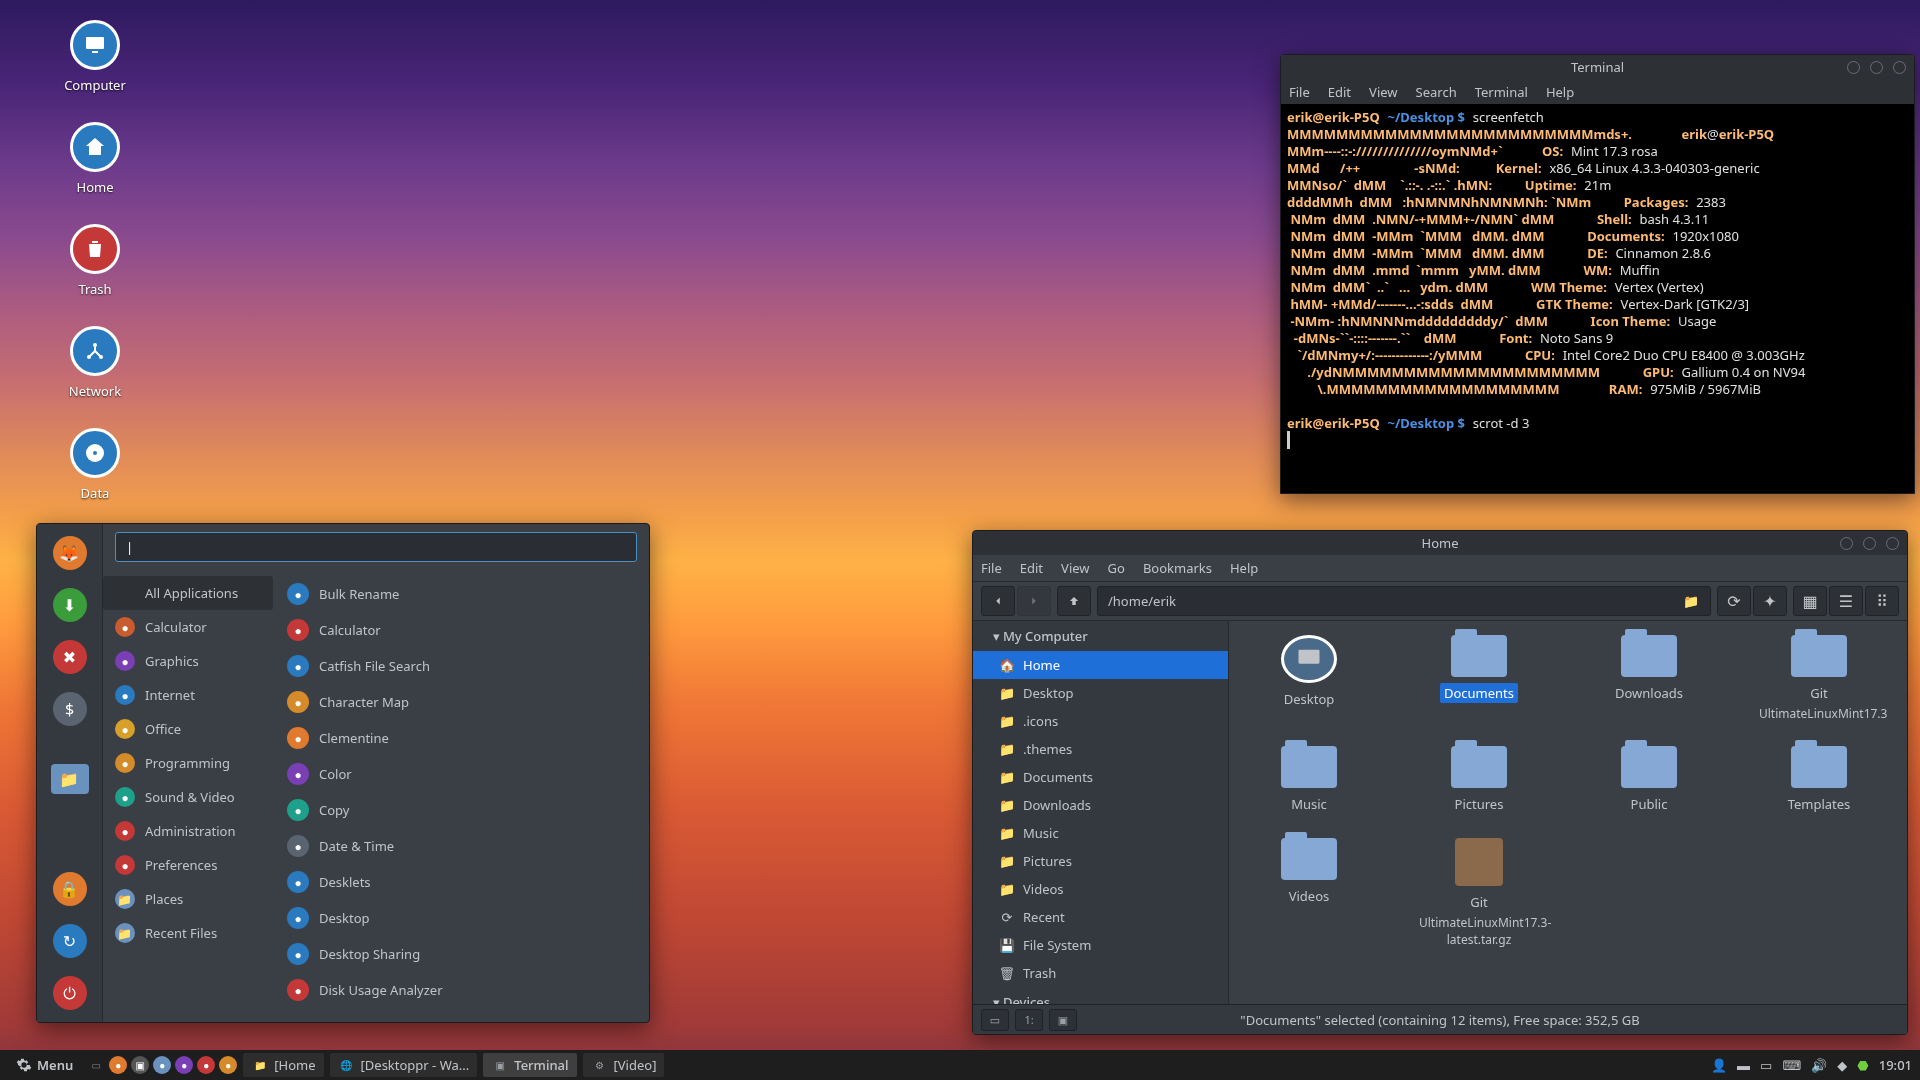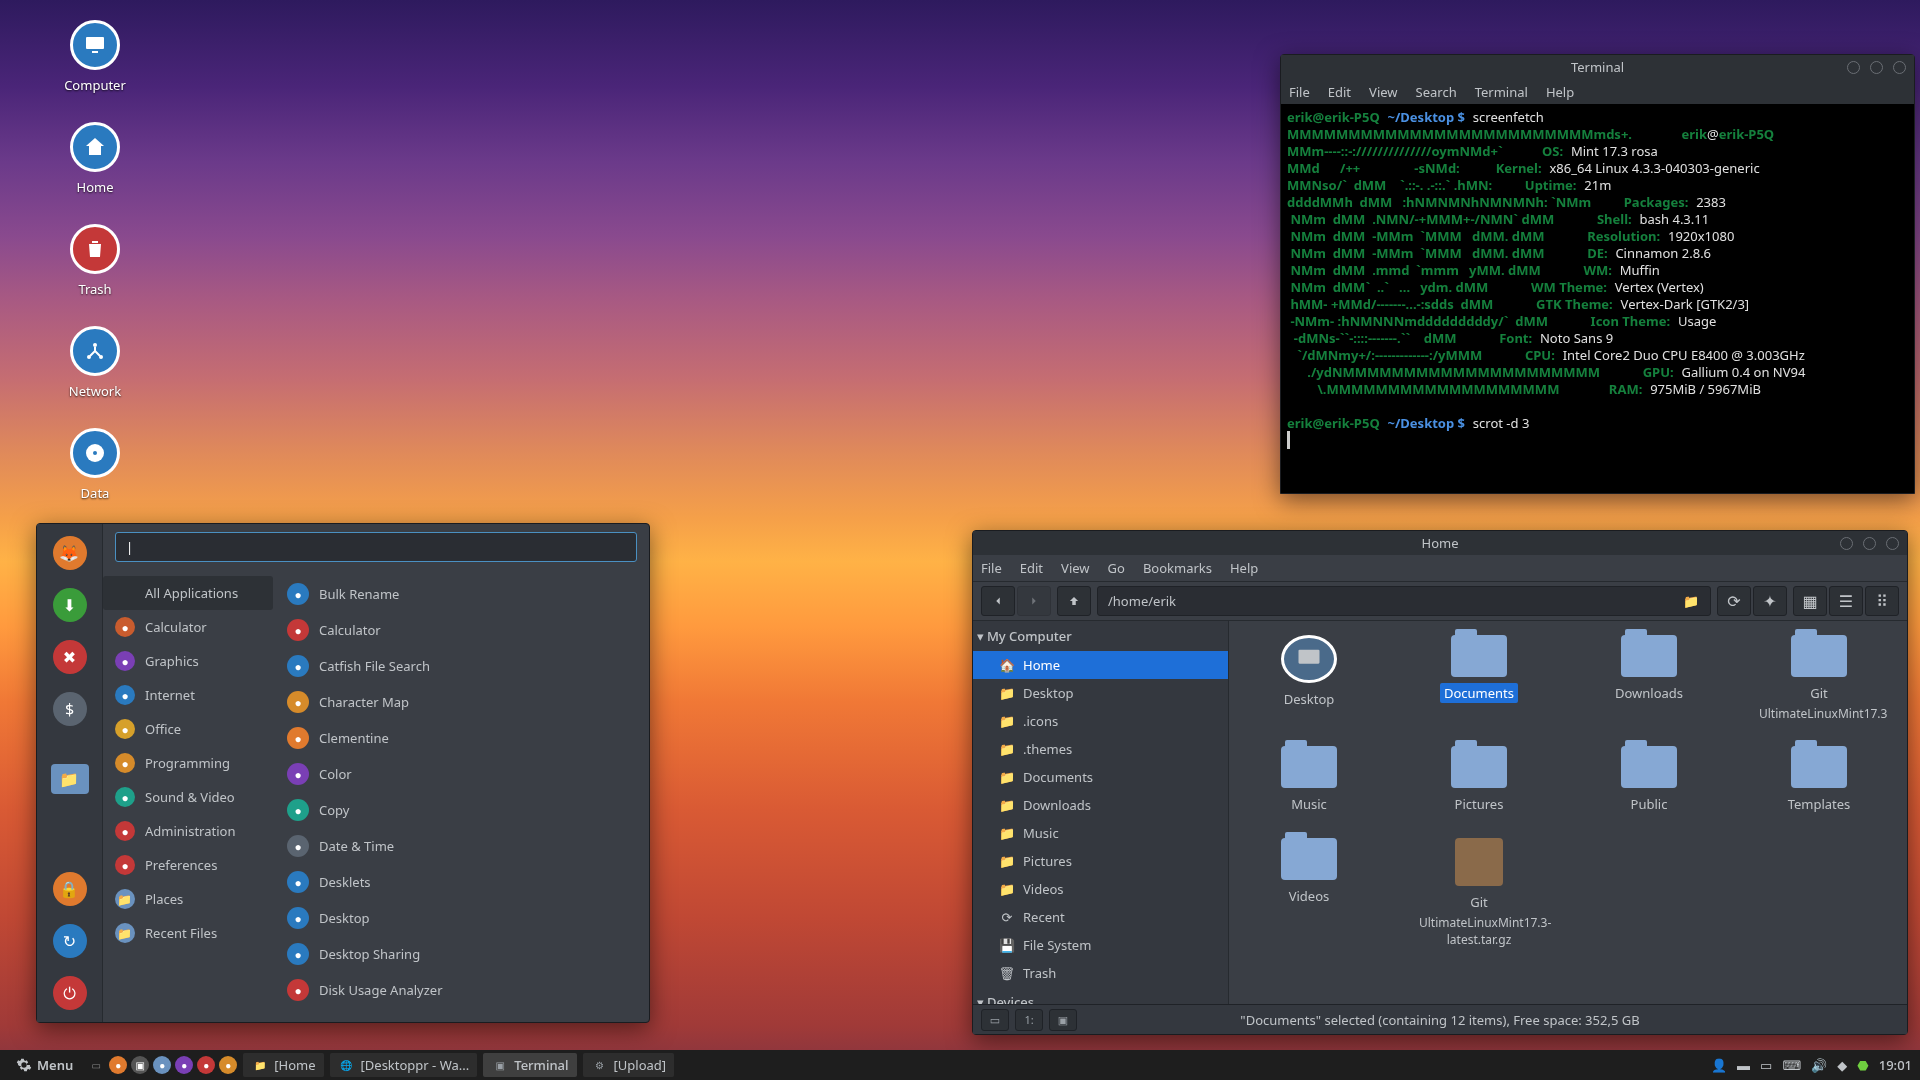--- a/index.html
+++ b/index.html
@@ -10,38 +10,38 @@
 .desktop-icon .icon-circle { width: 50px; height: 50px; margin: 0 auto 6px; border-radius: 50%; background: #2a7abf; display: flex; align-items: center; justify-content: center; border: 3px solid #fff; }
 .desktop-icon svg { width: 24px; height: 24px; fill: #fff; }
 
 
 .terminal { position: absolute; top: 54px; left: 1280px; width: 635px; height: 440px; background: #2d3136; border: 1px solid #1a1c20; border-radius: 4px 4px 0 0; box-shadow: 0 6px 24px rgba(0,0,0,0.5); }
 .terminal .titlebar { height: 24px; background: #2d3136; display: flex; align-items: center; justify-content: center; position: relative; color: #c0c4c8; font-size: 13px; }
 .terminal .win-btns { position: absolute; right: 8px; display: flex; gap: 10px; }
 .terminal .win-btns span { width: 13px; height: 13px; border: 1px solid #6a6e74; border-radius: 50%; display: block; }
 .terminal .menubar { height: 26px; background: #2d3136; display: flex; align-items: center; padding: 0 8px; gap: 18px; color: #c0c4c8; font-size: 13px; border-bottom: 1px solid #000; }
 .terminal .term-body { background: #000; height: calc(100% - 50px); padding: 4px 6px; font-family: 'DejaVu Sans Mono', monospace; font-size: 13px; line-height: 17px; color: #b8b8b8; white-space: pre; overflow: hidden; }
-.term-green { color: #15803d; font-weight: bold; }
+.term-green { color: #fdba74; font-weight: bold; }
 .term-bluebold { color: #4a90e2; font-weight: bold; }
 .term-white { color: #e0e0e0; }
 .term-cursor { background: #ccc; color: #000; }
 
 
 .fileman { position: absolute; top: 530px; left: 972px; width: 936px; height: 505px; background: #3a3e45; border: 1px solid #1a1c20; border-radius: 4px; box-shadow: 0 6px 24px rgba(0,0,0,0.5); display: flex; flex-direction: column; }
 .fileman .titlebar { height: 24px; background: #2d3136; display: flex; align-items: center; justify-content: center; position: relative; color: #c0c4c8; font-size: 13px; }
 .fileman .win-btns { position: absolute; right: 8px; display: flex; gap: 10px; }
 .fileman .win-btns span { width: 13px; height: 13px; border: 1px solid #6a6e74; border-radius: 50%; display: block; }
 .fileman .menubar { height: 26px; background: #3a3e45; display: flex; align-items: center; padding: 0 8px; gap: 18px; color: #c0c4c8; font-size: 13px; }
 .fileman .toolbar { height: 40px; background: #3a3e45; display: flex; align-items: center; padding: 14px 8px; gap: 6px; border-top: 1px solid #262a2f; border-bottom: 1px solid #262a2f; }
 .fileman .tb-btn { width: 34px; height: 30px; background: #2d3136; border: 1px solid #1f2227; border-radius: 3px; display: flex; align-items: center; justify-content: center; color: #c0c4c8; cursor: pointer; }
 .fileman .tb-group { display: flex; gap: 2px; }
 .fileman .pathbar { flex: 1; height: 30px; background: #2a2d33; border: 1px solid #1f2227; border-radius: 3px; color: #c0c4c8; font-size: 13px; padding: 0 10px; display: flex; align-items: center; }
 .fileman .body { flex: 1; display: flex; overflow: hidden; }
 .fileman .sidebar { width: 256px; background: #34383f; border-right: 1px solid #262a2f; overflow-y: auto; font-size: 13px; color: #c0c4c8; }
-.fileman .side-section { padding: 6px 4px; font-weight: 500; display: flex; align-items: center; gap: 6px; cursor: pointer; }
+.fileman .side-section { padding: 6px 20px; font-weight: 500; display: flex; align-items: center; gap: 6px; cursor: pointer; }
 .fileman .side-item { padding: 5px 10px 5px 26px; display: flex; align-items: center; gap: 8px; cursor: pointer; }
 .fileman .side-item.active { background: #1e6fd8; color: #fff; }
 .fileman .side-icon { width: 16px; height: 16px; display: inline-flex; align-items: center; justify-content: center; }
 .fileman .content { flex: 1; background: #3a3e45; padding: 14px 20px; display: flex; flex-wrap: wrap; align-content: flex-start; gap: 24px 50px; }
 .fm-item { width: 120px; text-align: center; color: #c0c4c8; font-size: 13px; cursor: pointer; }
 .fm-item .fm-icon { width: 56px; height: 42px; margin: 0 auto 6px; border-radius: 4px; background: #86a8d4; position: relative; }
 .fm-item .fm-icon::before { content:''; position: absolute; top:-6px; left:4px; width:22px; height:8px; background:#86a8d4; border-radius:2px 2px 0 0; }
 .fm-item .fm-label { display: inline-block; padding: 1px 4px; border-radius: 2px; }
 .fm-item.selected .fm-label { background: #1e6fd8; color: #fff; }
 .fm-item .fm-sub { font-size: 12px; margin-top: 2px; }
@@ -146,21 +146,21 @@
       <span style="cursor: pointer;">Terminal</span>
       <span style="cursor: pointer;">Help</span>
     </div>
   <div class="term-body" id="term-body"><span class="term-green">erik@erik-P5Q</span> <span class="term-bluebold">~/Desktop $</span> <span class="term-white">screenfetch</span>
 <span class="term-green">MMMMMMMMMMMMMMMMMMMMMMMMMmds+.          </span>  <span class="term-green">erik</span><span class="term-white">@</span><span class="term-green">erik-P5Q</span>
 <span class="term-green">MMm----::-://////////////oymNMd+`       </span>  <span class="term-green">OS:</span> <span class="term-white">Mint 17.3 rosa</span>
 <span class="term-green">MMd      /++                -sNMd:      </span>  <span class="term-green">Kernel:</span> <span class="term-white">x86_64 Linux 4.3.3-040303-generic</span>
 <span class="term-green">MMNso/`  dMM    `.::-. .-::.` .hMN:     </span>  <span class="term-green">Uptime:</span> <span class="term-white">21m</span>
 <span class="term-green">ddddMMh  dMM   :hNMNMNhNMNMNh: `NMm     </span>  <span class="term-green">Packages:</span> <span class="term-white">2383</span>
 <span class="term-green"> NMm  dMM  .NMN/-+MMM+-/NMN` dMM        </span>  <span class="term-green">Shell:</span> <span class="term-white">bash 4.3.11</span>
-<span class="term-green"> NMm  dMM  -MMm  `MMM   dMM. dMM        </span>  <span class="term-green">Resolution:</span> <span class="term-white">1920x1080</span>
+<span class="term-green"> NMm  dMM  -MMm  `MMM   dMM. dMM        </span>  <span class="term-green">Documents:</span> <span class="term-white">1920x1080</span>
 <span class="term-green"> NMm  dMM  -MMm  `MMM   dMM. dMM        </span>  <span class="term-green">DE:</span> <span class="term-white">Cinnamon 2.8.6</span>
 <span class="term-green"> NMm  dMM  .mmd  `mmm   yMM. dMM        </span>  <span class="term-green">WM:</span> <span class="term-white">Muffin</span>
 <span class="term-green"> NMm  dMM`  ..`   ...   ydm. dMM        </span>  <span class="term-green">WM Theme:</span> <span class="term-white">Vertex (Vertex)</span>
 <span class="term-green"> hMM- +MMd/-------...-:sdds  dMM        </span>  <span class="term-green">GTK Theme:</span> <span class="term-white">Vertex-Dark [GTK2/3]</span>
 <span class="term-green"> -NMm- :hNMNNNmdddddddddy/`  dMM        </span>  <span class="term-green">Icon Theme:</span> <span class="term-white">Usage</span>
 <span class="term-green">  -dMNs-``-::::-------.``    dMM        </span>  <span class="term-green">Font:</span> <span class="term-white">Noto Sans 9</span>
 <span class="term-green">   `/dMNmy+/:-------------:/yMMM        </span>  <span class="term-green">CPU:</span> <span class="term-white">Intel Core2 Duo CPU E8400 @ 3.003GHz</span>
 <span class="term-green">      ./ydNMMMMMMMMMMMMMMMMMMMMM        </span>  <span class="term-green">GPU:</span> <span class="term-white">Gallium 0.4 on NV94</span>
 <span class="term-green">         \.MMMMMMMMMMMMMMMMMMM          </span>  <span class="term-green">RAM:</span> <span class="term-white">975MiB / 5967MiB</span>
 
@@ -469,21 +469,21 @@
       <div class="tb-item tb-task">
         <span class="mini-icon" style="color:#9aa0a6">🌐</span>
         <span>[Desktoppr - Wa...</span>
       </div>
       <div class="tb-item tb-task active">
         <span class="mini-icon" style="color:#9aa0a6">▣</span>
         <span>Terminal</span>
       </div>
       <div class="tb-item tb-task">
         <span class="mini-icon" style="color:#9aa0a6">⚙</span>
-        <span>[Upload]</span>
+        <span>[Video]</span>
       </div>
     </div>
   <div class="spacer"></div>
   <div class="tray">
     <span>👤</span>
     <span>▬</span>
     <span>▭</span>
     <span>⌨</span>
     <span>🔊</span>
     <span>◆</span>

